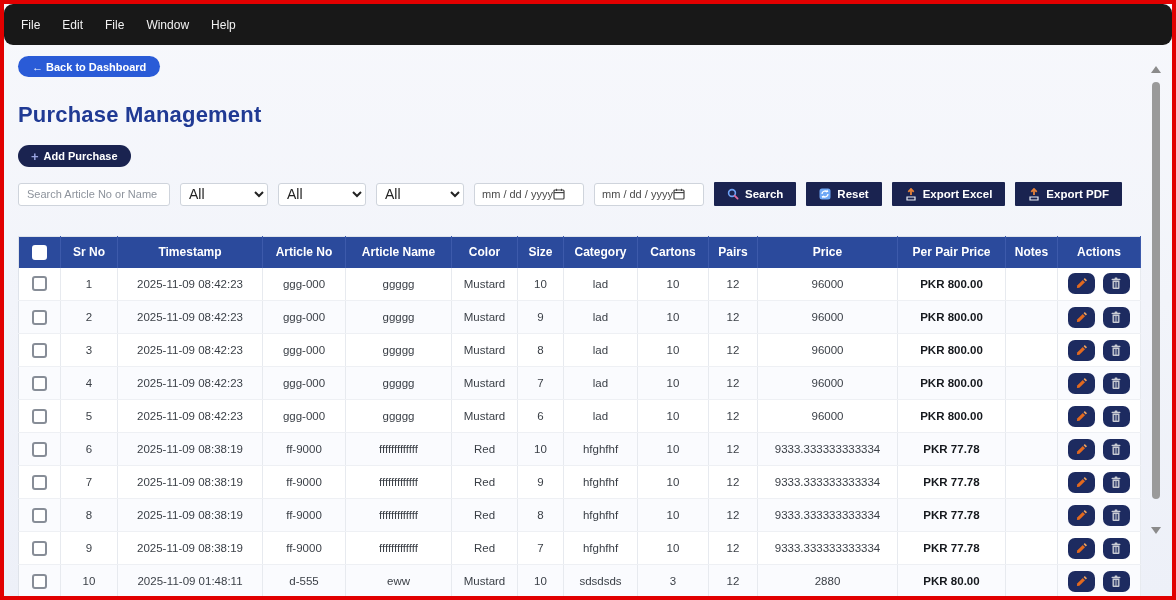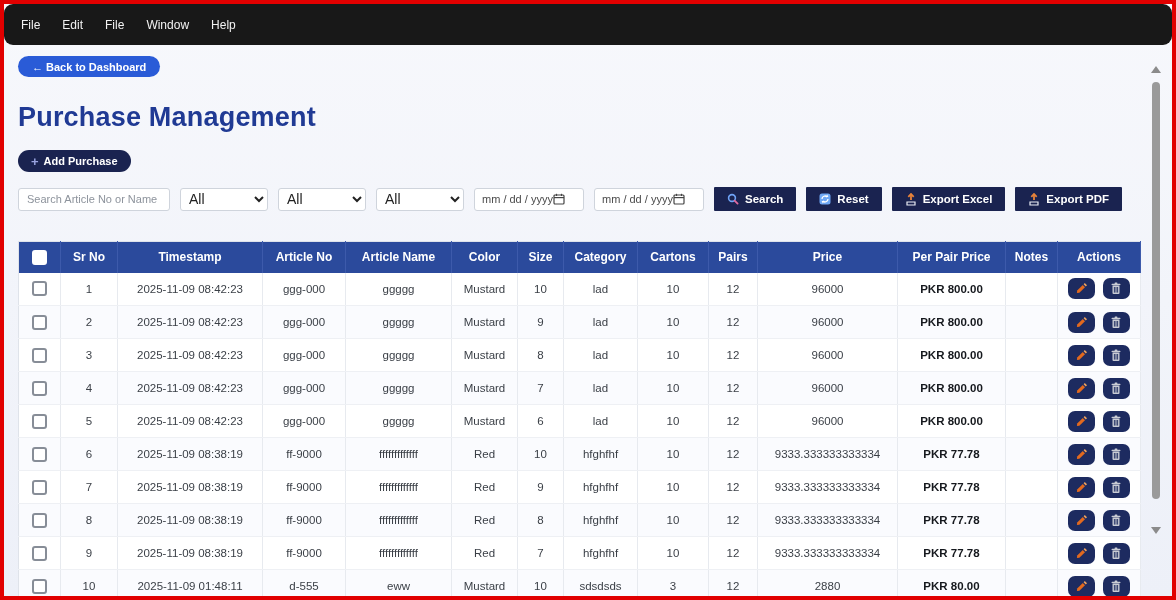--- a/index.html
+++ b/index.html
@@ -17,21 +17,21 @@
   .menubar span { color: #f2f2f2; font-size: 12px; padding: 0 11px; cursor: default; }
 
   .content { padding: 11px 14px 0; }
 
   .back-btn {
     background: #2a5bd7; color: #fff; border: none; border-radius: 12px; height: 21px;
     padding: 0 14px; font-weight: bold; font-size: 11px; font-family: inherit; cursor: pointer;
     display: inline-flex; align-items: center; gap: 5px;
   }
 
-  .page-title { color: #203a94; font-size: 27px; font-weight: bold; margin: 25px 0 0; letter-spacing: .2px; }
+  .page-title { color: #203a94; font-size: 22px; font-weight: bold; margin: 25px 0 0; letter-spacing: .2px; }
 
   .add-btn {
     background: #1a2350; color: #fff; border: none; border-radius: 12px; height: 22px;
     padding: 0 13px; font-weight: bold; font-size: 11px; font-family: inherit; cursor: pointer;
     display: inline-flex; align-items: center; gap: 5px; margin-top: 17px;
   }
   .plus-glyph { color: #9aa4e0; font-weight: bold; font-size: 13px; }
 
   .filters { display: flex; align-items: center; margin-top: 15px; gap: 10px; }
   .search-input {

